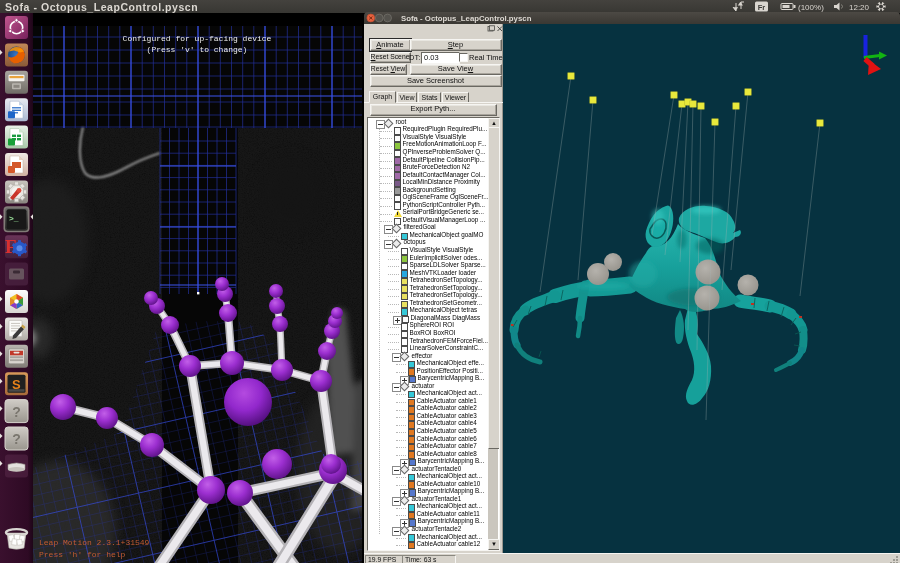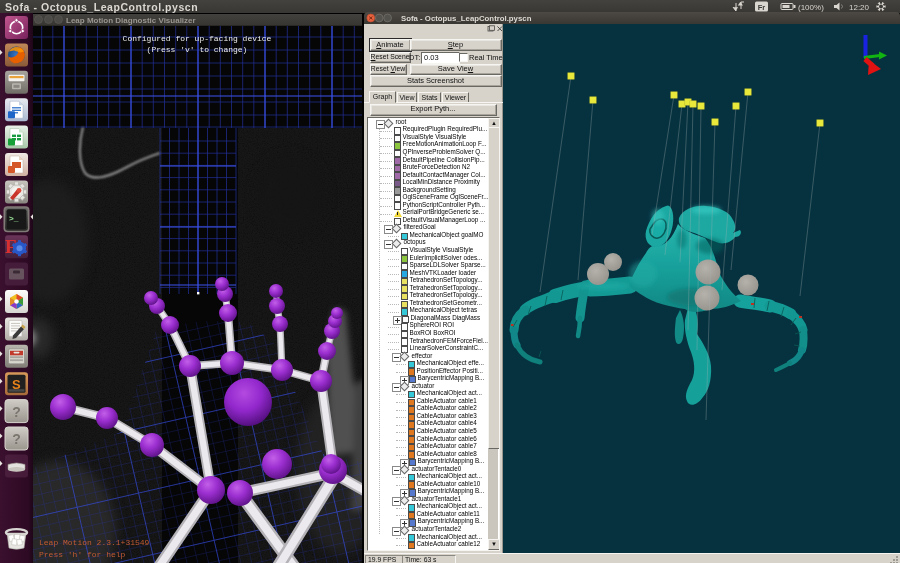--- a/index.html
+++ b/index.html
@@ -295,30 +295,20 @@
 <g fill="#fdfdfc" stroke="#c0bcb6" stroke-width="0.5">
         <rect x="4" y="8" width="5" height="6" transform="rotate(-12 6.5 11)"></rect>
         <rect x="9.5" y="7.5" width="5.5" height="7"></rect>
         <rect x="14.5" y="8.5" width="5" height="6" transform="rotate(14 17 11.5)"></rect>
         <rect x="7" y="12" width="5" height="6" transform="rotate(8 9.5 15)"></rect>
         <rect x="12" y="12.5" width="5" height="5.5" transform="rotate(-10 14.5 15)"></rect>
       </g>
 </g>
   </svg>
 <div class="a" style="left:33px;top:14px;width:329px;height:549px;background:#000;">
-    <div class="a" style="left:0;top:0;width:329px;height:11px;background:linear-gradient(#43413e,#383633);border-bottom:1px solid #2a2926;">
-<svg class="a" style="left:0;top:0" width="329" height="11">
-        <g fill="#4c4a46" stroke="#605d58" stroke-width="0.6">
-          <circle cx="5.5" cy="5.5" r="4"></circle>
-          <circle cx="15.5" cy="5.5" r="4"></circle>
-          <circle cx="25.5" cy="5.5" r="4"></circle>
-        </g>
-      </svg>
-<div class="a" style="left:33px;top:1.5px;font-size:8px;font-weight:bold;color:#9a968f;">Leap Motion Diagnostic Visualizer</div>
-</div>
     <svg class="a" style="left:0;top:12px;" width="329" height="537" viewBox="0 0 329 537">
       <defs>
 <filter id="fNoise" x="0" y="0" width="100%" height="100%" color-interpolation-filters="sRGB">
           <feTurbulence type="fractalNoise" baseFrequency="0.8" numOctaves="2" seed="7" stitchTiles="stitch"></feTurbulence>
           <feColorMatrix type="matrix" values="0 0 0 0 0.55, 0 0 0 0 0.55, 0 0 0 0 0.55, 0.6 0.6 0.6 0 0"></feColorMatrix>
         </filter>
 <filter id="fBlur3" color-interpolation-filters="sRGB" x="-40%" y="-40%" width="180%" height="180%">
           <feGaussianBlur stdDeviation="3"></feGaussianBlur>
         </filter>
 <filter id="fBlur6" color-interpolation-filters="sRGB" x="-40%" y="-40%" width="180%" height="180%">
@@ -677,21 +667,21 @@
 </svg>
     <div class="a" style="left:5.5px;top:26.5px;width:39.0px;height:10.5px;background:#d7d3cb;outline:1px solid #2a2a2a; border:1px solid; border-color:#f6f5f2 #6a6862 #6a6862 #f6f5f2; box-shadow: inset -1px -1px 0 #a8a49c, inset 1px 1px 0 #e8e6e0;;font-size:7.5px;color:#111;text-align:center;line-height:9.5px;"><span style="text-decoration:underline;">A</span>nimate</div>
     <div class="a" style="left:45.5px;top:26.5px;width:90.0px;height:10.5px;background:#d7d3cb;border:1px solid; border-color:#f6f5f2 #6a6862 #6a6862 #f6f5f2; box-shadow: inset -1px -1px 0 #a8a49c, inset 1px 1px 0 #e8e6e0;;font-size:7.5px;color:#111;text-align:center;line-height:9.5px;"><span style="text-decoration:underline;">S</span>tep</div>
     <div class="a" style="left:5.5px;top:40.0px;width:39.0px;height:9.0px;background:#d7d3cb;border:1px solid; border-color:#f6f5f2 #6a6862 #6a6862 #f6f5f2; box-shadow: inset -1px -1px 0 #a8a49c, inset 1px 1px 0 #e8e6e0;;font-size:6.8px;color:#111;text-align:center;line-height:8.0px;"><span style="text-decoration:underline;">R</span>eset Scene</div>
     <div class="a" style="left:45px;top:41px;font-size:7.5px;color:#111;">DT:</div>
     <div class="a" style="left:57px;top:39.5px;width:35px;height:10px;background:#fff;border:1px solid;border-color:#6a6862 #f6f5f2 #f6f5f2 #6a6862;font-size:7.5px;color:#111;line-height:10px;padding-left:2px;">0.03</div>
     <div class="a" style="left:94.5px;top:41px;width:7px;height:7px;background:#fff;border:1px solid;border-color:#6a6862 #f6f5f2 #f6f5f2 #6a6862;"></div>
     <div class="a" style="left:105px;top:41px;font-size:7.5px;color:#111;">Real Time</div>
     <div class="a" style="left:5.5px;top:51.5px;width:35.0px;height:9.0px;background:#d7d3cb;border:1px solid; border-color:#f6f5f2 #6a6862 #6a6862 #f6f5f2; box-shadow: inset -1px -1px 0 #a8a49c, inset 1px 1px 0 #e8e6e0;;font-size:6.8px;color:#111;text-align:center;line-height:8.0px;">Reset <span style="text-decoration:underline;">V</span>iew</div>
     <div class="a" style="left:45.5px;top:51.5px;width:90.0px;height:9.0px;background:#d7d3cb;border:1px solid; border-color:#f6f5f2 #6a6862 #6a6862 #f6f5f2; box-shadow: inset -1px -1px 0 #a8a49c, inset 1px 1px 0 #e8e6e0;;font-size:7.5px;color:#111;text-align:center;line-height:8.0px;">Save Vie<span style="text-decoration:underline;">w</span></div>
-    <div class="a" style="left:5.5px;top:62.5px;width:130.0px;height:10.0px;background:#d7d3cb;border:1px solid; border-color:#f6f5f2 #6a6862 #6a6862 #f6f5f2; box-shadow: inset -1px -1px 0 #a8a49c, inset 1px 1px 0 #e8e6e0;;font-size:7.5px;color:#111;text-align:center;line-height:9.0px;">Stats Screenshot</div>
+    <div class="a" style="left:5.5px;top:62.5px;width:130.0px;height:10.0px;background:#d7d3cb;border:1px solid; border-color:#f6f5f2 #6a6862 #6a6862 #f6f5f2; box-shadow: inset -1px -1px 0 #a8a49c, inset 1px 1px 0 #e8e6e0;;font-size:7.5px;color:#111;text-align:center;line-height:9.0px;">Save Screenshot</div>
     <div class="a" style="left:5px;top:78.5px;width:25px;height:10.5px;background:#d7d3cb;border:1px solid;border-color:#f6f5f2 #6a6862 #d7d3cb #f6f5f2;font-size:7px;color:#111;text-align:center;line-height:10px;z-index:3;">Graph</div>
     <div class="a" style="left:33px;top:79.5px;width:18px;height:9px;background:#d7d3cb;border:1px solid;border-color:#f6f5f2 #6a6862 #6a6862 #f6f5f2;font-size:7px;color:#111;text-align:center;line-height:9px;">View</div>
     <div class="a" style="left:54px;top:79.5px;width:21px;height:9px;background:#d7d3cb;border:1px solid;border-color:#f6f5f2 #6a6862 #6a6862 #f6f5f2;font-size:7px;color:#111;text-align:center;line-height:9px;">Stats</div>
     <div class="a" style="left:78px;top:79.5px;width:25px;height:9px;background:#d7d3cb;border:1px solid;border-color:#f6f5f2 #6a6862 #6a6862 #f6f5f2;font-size:7px;color:#111;text-align:center;line-height:9px;">Viewer</div>
     <div class="a" style="left:0px;top:89.5px;width:139px;height:0px;border-top:1px solid #f6f5f2;"></div>
     <div class="a" style="left:5.5px;top:92.0px;width:125.0px;height:9.5px;background:#d7d3cb;border:1px solid; border-color:#f6f5f2 #6a6862 #6a6862 #f6f5f2; box-shadow: inset -1px -1px 0 #a8a49c, inset 1px 1px 0 #e8e6e0;;font-size:7.5px;color:#111;text-align:center;line-height:8.5px;">Export Pyth...</div>
     <div class="a" style="left:2.5px;top:104.5px;width:131px;height:432px;background:#fff;border:1px solid;border-color:#6a6862 #f6f5f2 #f6f5f2 #6a6862;overflow:hidden;">
       <div class="a" style="left:11px;top:8px;width:0;height:408px;border-left:1px dotted #b8b8b8;"></div>
       <div class="a" style="left:8.0px;top:2.0px;width:7px;height:7px;background:#fff;border:1px solid #8a8a8a;"></div>
       <div class="a" style="left:10.0px;top:6.0px;width:5px;height:1px;background:#333;"></div>

